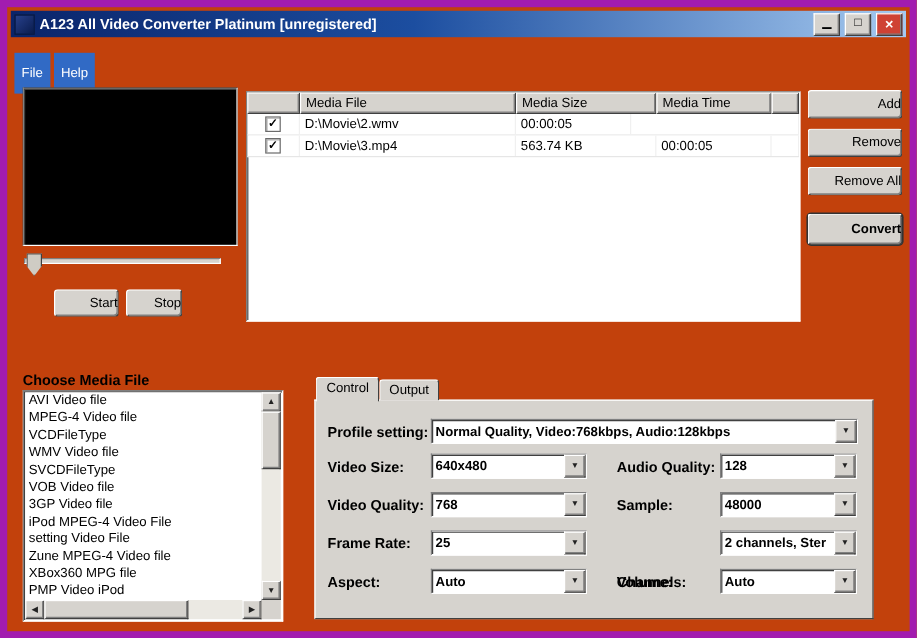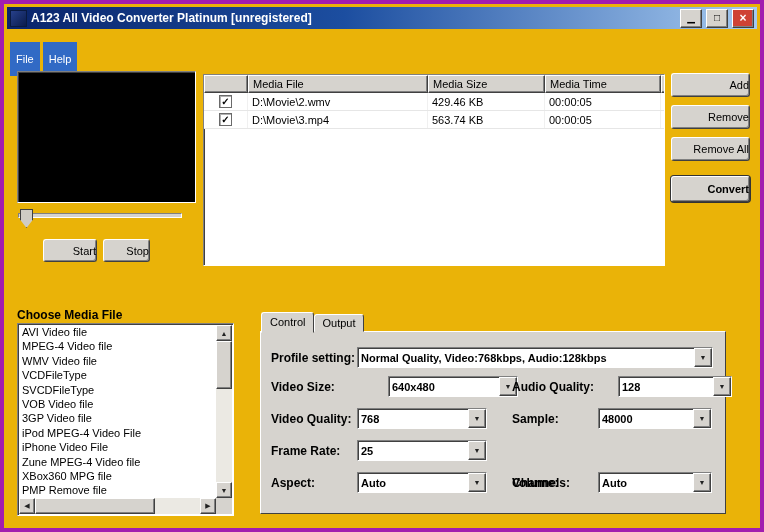--- a/index.html
+++ b/index.html
@@ -1,16 +1,16 @@
 <!DOCTYPE html>
 <html><head>
 <meta charset="utf-8">
 <style>
   html,body{margin:0;padding:0;background:#9a9a9a;font-family:"Liberation Sans",sans-serif;}
-  .window{position:relative;width:764px;height:532px;background:#eab308;border:4px solid #a21caf;box-sizing:border-box;overflow:hidden;}
+  .window{position:relative;width:764px;height:532px;background:#c2410c;border:6px solid #a21caf;box-sizing:border-box;overflow:hidden;}
 
   
   .raised{background:#d6d3ce;border:1px solid;border-color:#fff #404040 #404040 #fff;box-shadow:inset -1px -1px 0 #808080;}
   .sunken{background:#fff;border:1px solid;border-color:#808080 #fff #fff #808080;box-shadow:inset 1px 1px 0 #404040;}
 
   
   .titlebar{position:absolute;left:3px;top:3px;right:3px;height:22px;
     background:linear-gradient(90deg,#0a246a 0%,#1c4ea0 45%,#a6caf0 100%);
     display:flex;align-items:center;padding:0 3px;gap:4px;box-sizing:border-box;}
   .app-icon{width:15px;height:15px;background:linear-gradient(135deg,#27408b,#0a1c4d);border:1px solid #091a40;flex:0 0 auto;}
@@ -32,21 +32,21 @@
   .btn-stop{left:99px;top:235px;width:45px;height:21px;}
 
   
   .listview{position:absolute;left:199px;top:70px;width:460px;height:190px;overflow:hidden;}
   .lv-header{display:flex;height:18px;background:#d6d3ce;}
   .lv-hcell{border:1px solid;border-color:#fff #404040 #404040 #fff;box-shadow:inset -1px -1px 0 #808080;background:#d6d3ce;
     font-size:11px;display:flex;align-items:center;padding:0 4px;box-sizing:border-box;white-space:nowrap;overflow:hidden;}
   .w-check{width:44px;flex:0 0 auto;}
   .w-file{width:180px;flex:0 0 auto;}
   .w-size{width:117px;flex:0 0 auto;}
-  .w-time{width:116px;flex:0 0 auto;}
+  .w-time{width:96px;flex:0 0 auto;}
   .w-fill{flex:1;}
   .lv-row{display:flex;height:17px;border-bottom:1px solid #e6e6e6;background:#fff;}
   .lv-cell{font-size:11px;padding:0 4px;box-sizing:border-box;display:flex;align-items:center;height:100%;
     white-space:nowrap;overflow:hidden;border-right:1px solid #f0f0f0;color:#000;}
   .cb{width:11px;height:11px;background:#fff;border:1px solid #6a6a6a;box-shadow:inset 1px 1px 0 #b0b0b0;
     font-size:10px;line-height:10px;font-weight:bold;display:flex;align-items:center;justify-content:center;margin:0 auto;color:#000;}
 
   
   .btn-add{left:667px;top:69px;width:77px;height:22px;}
   .btn-remove{left:667px;top:101px;width:77px;height:22px;}
@@ -126,21 +126,20 @@
       <div class="lv-hcell w-file">Media File</div>
       <div class="lv-hcell w-size">Media Size</div>
       <div class="lv-hcell w-time">Media Time</div>
       <div class="lv-hcell w-fill"></div>
     </div>
     <div class="lv-row">
       <div class="lv-cell w-check">
         <span class="cb">✓</span>
       </div>
       <div class="lv-cell w-file">D:\Movie\2.wmv</div>
-      <div class="lv-cell w-size">429.46 KB</div>
       <div class="lv-cell w-time">00:00:05</div>
       <div class="lv-cell w-fill"></div>
     </div>
     <div class="lv-row">
       <div class="lv-cell w-check">
         <span class="cb">✓</span>
       </div>
       <div class="lv-cell w-file">D:\Movie\3.mp4</div>
       <div class="lv-cell w-size">563.74 KB</div>
       <div class="lv-cell w-time">00:00:05</div>
@@ -159,30 +158,30 @@
     </div>
   <div class="btn raised btn-convert">
       <span>Convert</span>
     </div>
 
   <div class="choose-label">Choose Media File</div>
   <div class="listbox sunken">
     <div class="lb-items">
       <div class="lb-item">AVI Video file</div>
       <div class="lb-item">MPEG-4 Video file</div>
+      <div class="lb-item">VCDFileType</div>
       <div class="lb-item">WMV Video file</div>
-      <div class="lb-item">VCDFileType</div>
       <div class="lb-item">SVCDFileType</div>
       <div class="lb-item">VOB Video file</div>
       <div class="lb-item">3GP Video file</div>
       <div class="lb-item">iPod MPEG-4 Video File</div>
-      <div class="lb-item">iPhone Video File</div>
+      <div class="lb-item">setting Video File</div>
       <div class="lb-item">Zune MPEG-4 Video file</div>
       <div class="lb-item">XBox360 MPG file</div>
-      <div class="lb-item">PMP Remove file</div>
+      <div class="lb-item">PMP Video iPod</div>
     </div>
     <div class="lb-vscroll scroll-track">
       <div class="sb-btn raised sb-up">▲</div>
       <div class="sb-vthumb raised"></div>
       <div class="sb-btn raised sb-down">▼</div>
     </div>
     <div class="lb-hscroll scroll-track">
       <div class="sb-btn raised sb-left">◀</div>
       <div class="sb-hthumb raised"></div>
       <div class="sb-btn raised sb-right">▶</div>
@@ -197,21 +196,21 @@
 
   <div class="panel">
 
     <div class="field-label" style="left:10px;top:19px;">Profile setting:</div>
     <div class="combo" style="left:96px;top:15px;width:356px;">
       <span class="combo-value">Normal Quality, Video:768kbps, Audio:128kbps</span>
       <span class="combo-arrow">▼</span>
     </div>
 
     <div class="field-label" style="left:10px;top:48px;">Video Size:</div>
-    <div class="combo" style="left:96px;top:44px;width:130px;margin-left:31px;">
+    <div class="combo" style="left:96px;top:44px;width:130px;">
       <span class="combo-value">640x480</span>
       <span class="combo-arrow">▼</span>
     </div>
 
     <div class="field-label" style="left:10px;top:80px;">Video Quality:</div>
     <div class="combo" style="left:96px;top:76px;width:130px;">
       <span class="combo-value">768</span>
       <span class="combo-arrow">▼</span>
     </div>
 
@@ -221,32 +220,36 @@
       <span class="combo-arrow">▼</span>
     </div>
 
     <div class="field-label" style="left:10px;top:144px;">Aspect:</div>
     <div class="combo" style="left:96px;top:140px;width:130px;">
       <span class="combo-value">Auto</span>
       <span class="combo-arrow">▼</span>
     </div>
 
     <div class="field-label" style="left:251px;top:48px;">Audio Quality:</div>
-    <div class="combo" style="left:357px;top:44px;width:114px;gap:20px;">
+    <div class="combo" style="left:337px;top:44px;width:114px;gap:20px;">
       <span class="combo-value">128</span>
       <span class="combo-arrow">▼</span>
     </div>
 
     <div class="field-label" style="left:251px;top:80px;">Sample:</div>
     <div class="combo" style="left:337px;top:76px;width:114px;">
       <span class="combo-value">48000</span>
       <span class="combo-arrow">▼</span>
     </div>
 
     <div class="field-label" style="left:251px;top:112px;margin-top:32px;">Channels:</div>
+    <div class="combo" style="left:337px;top:108px;width:114px;">
+      <span class="combo-value">2 channels, Ster</span>
+      <span class="combo-arrow">▼</span>
+    </div>
 
     <div class="field-label" style="left:251px;top:144px;">Volume:</div>
     <div class="combo" style="left:337px;top:140px;width:114px;">
       <span class="combo-value">Auto</span>
       <span class="combo-arrow">▼</span>
     </div>
 
   </div>
 
 </div>

